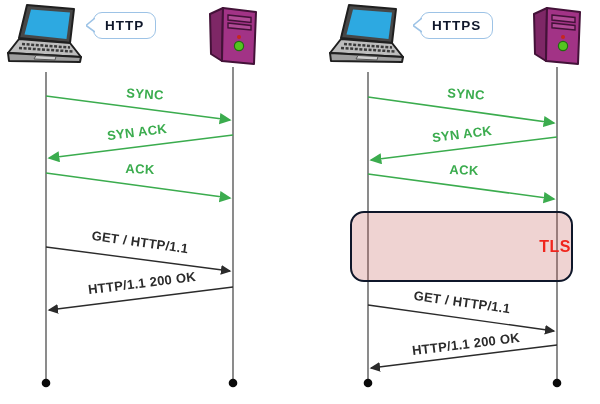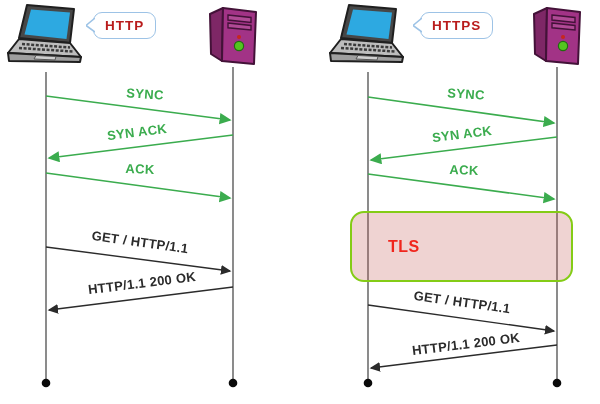--- a/index.html
+++ b/index.html
@@ -10,27 +10,27 @@
   .layer{position:absolute;left:0;top:0;}
   .icon{position:absolute;}
   .msg{
     position:absolute;white-space:nowrap;
     font-size:13px;font-weight:600;letter-spacing:.3px;
     color:#3bac4e;
   }
   .msg.black{color:#2b2b2b;}
   .bubble{
     position:absolute;background:#fff;border:1.6px solid #9dc3e6;border-radius:9px;
-    padding:5px 11px;font-size:13.5px;font-weight:bold;color:#b91c1c;letter-spacing:1px;
+    padding:5px 11px;font-size:13.5px;font-weight:bold;color:#0f172a;letter-spacing:1px;
   }
   .bubble .tail{position:absolute;left:-8px;top:4px;width:9px;height:16px;}
   .tls-box{
     position:absolute;left:350px;top:211px;width:223px;height:71px;box-sizing:border-box;
-    border:2px solid #84cc16;border-radius:14px;background:rgba(195,85,80,0.26);
-    display:flex;align-items:center;justify-content:flex-start;
+    border:2px solid #0f172a;border-radius:14px;background:rgba(195,85,80,0.26);
+    display:flex;align-items:center;justify-content:flex-end;
     font-size:16px;font-weight:600;letter-spacing:.5px;color:#f0251d;padding-left:36px;
   }
 </style>
 </head>
 <body>
 
 <div class="canvas">
 
   <svg class="layer" width="600" height="404">
     <defs>

